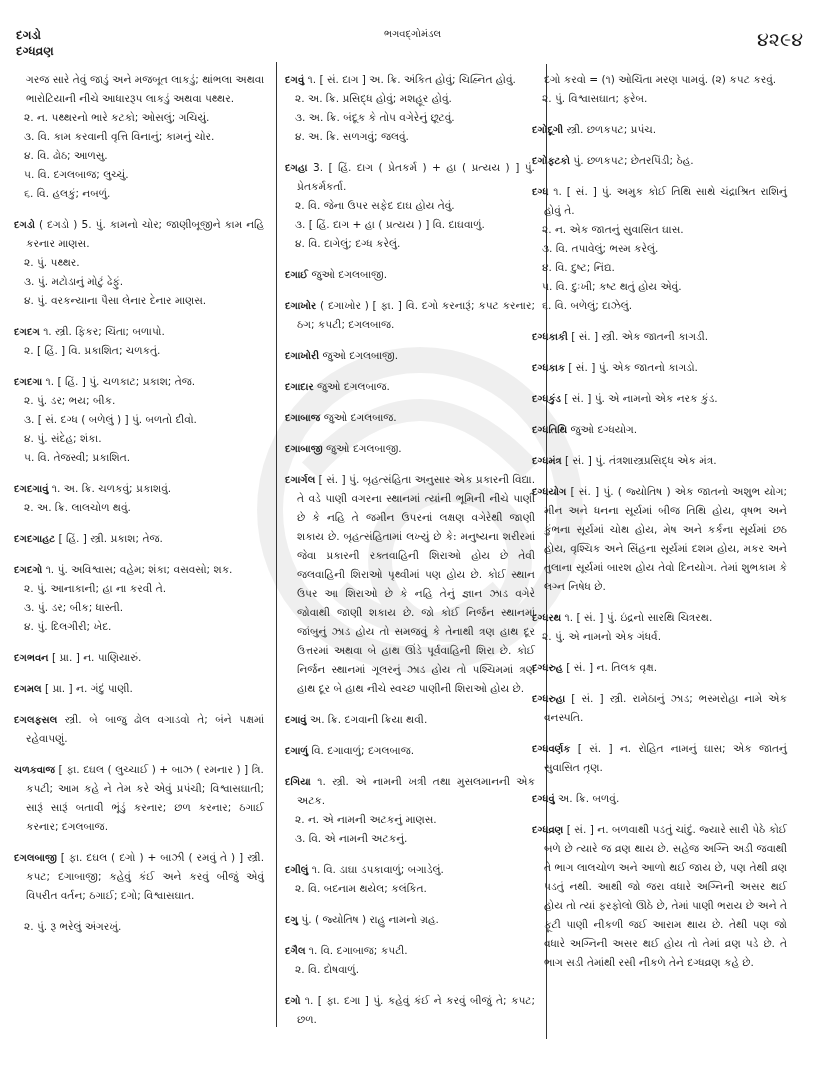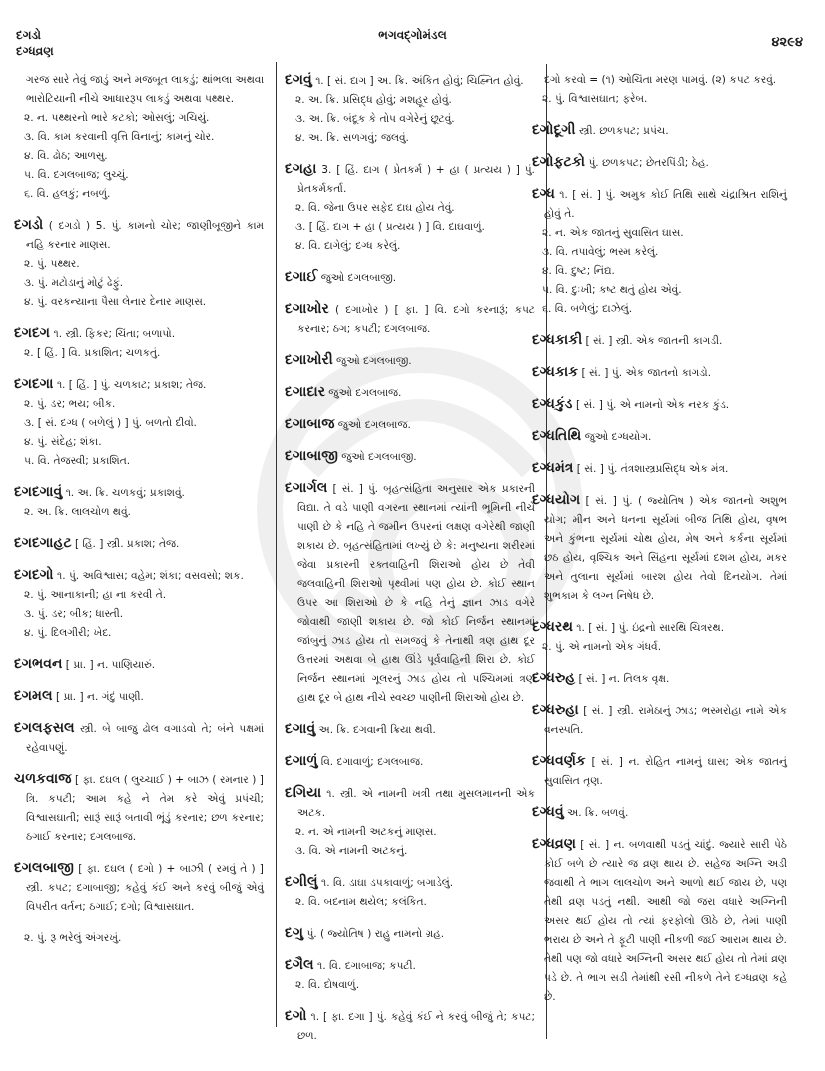--- a/index.html
+++ b/index.html
@@ -7,36 +7,36 @@
     width: 825px; height: 1071px; position: relative; overflow: hidden;
     font-family: "DejaVu Sans", sans-serif; color: #1a1a1a;
   }
   .watermark {
     position: absolute; left: 250px; top: 330px; width: 340px; height: 360px;
     pointer-events: none; opacity: 0.06;
   }
   .header { position: absolute; top: 14px; left: 0; width: 825px; height: 40px; }
   .guide-top { position: absolute; left: 16px; top: 14px; font-size: 12px; font-weight: bold; }
   .guide-bottom { position: absolute; left: 16px; top: 30px; font-size: 12px; font-weight: bold; }
-  .book-title { position: absolute; left: 0; width: 825px; top: 14px; text-align: center; font-size: 12px; font-weight: bold; }
-  .page-num { position: absolute; right: 22px; top: 20px; font-size: 13px; font-weight: bold; }
+  .book-title { position: absolute; left: 0; width: 825px; top: 14px; text-align: center; font-size: 10px; font-weight: normal; }
+  .page-num { position: absolute; right: 22px; top: 14px; font-size: 19px; font-weight: normal; }
 
   .col { position: absolute; top: 58px; font-size: 10.6px; line-height: 19px; }
   .col1 { left: 14px; width: 250px; }
   .col2 { left: 285px; width: 250px; }
   .col3 { left: 532px; width: 255px; }
   .divider { position: absolute; width: 1px; background: #333; }
   .div1 { left: 276px; top: 62px; height: 965px; }
   .div2 { left: 546px; top: 64px; height: 975px; }
 
   .entry { margin: 12px 0 7px 0; text-align: justify; }
   .entry .line { display: block; padding-left: 12px; text-indent: -12px; }
   .entry .sense { display: block; padding-left: 22px; text-indent: -12px; }
   .entry .para { display: block; padding-left: 12px; }
-  .hw { font-weight: bold; font-size: 14px; }
+  .hw { font-weight: bold; font-size: 10px; }
 </style>
 </head>
 <body>
 
 <svg class="watermark" viewBox="0 0 340 360">
   <circle cx="170" cy="180" r="150" fill="none" stroke="#000" stroke-width="26"></circle>
   <path d="M60 140 Q170 20 280 140" fill="none" stroke="#000" stroke-width="22"></path>
   <path d="M90 260 Q170 330 250 260" fill="none" stroke="#000" stroke-width="22"></path>
   <circle cx="200" cy="230" r="70" fill="none" stroke="#000" stroke-width="24"></circle>
 </svg>

